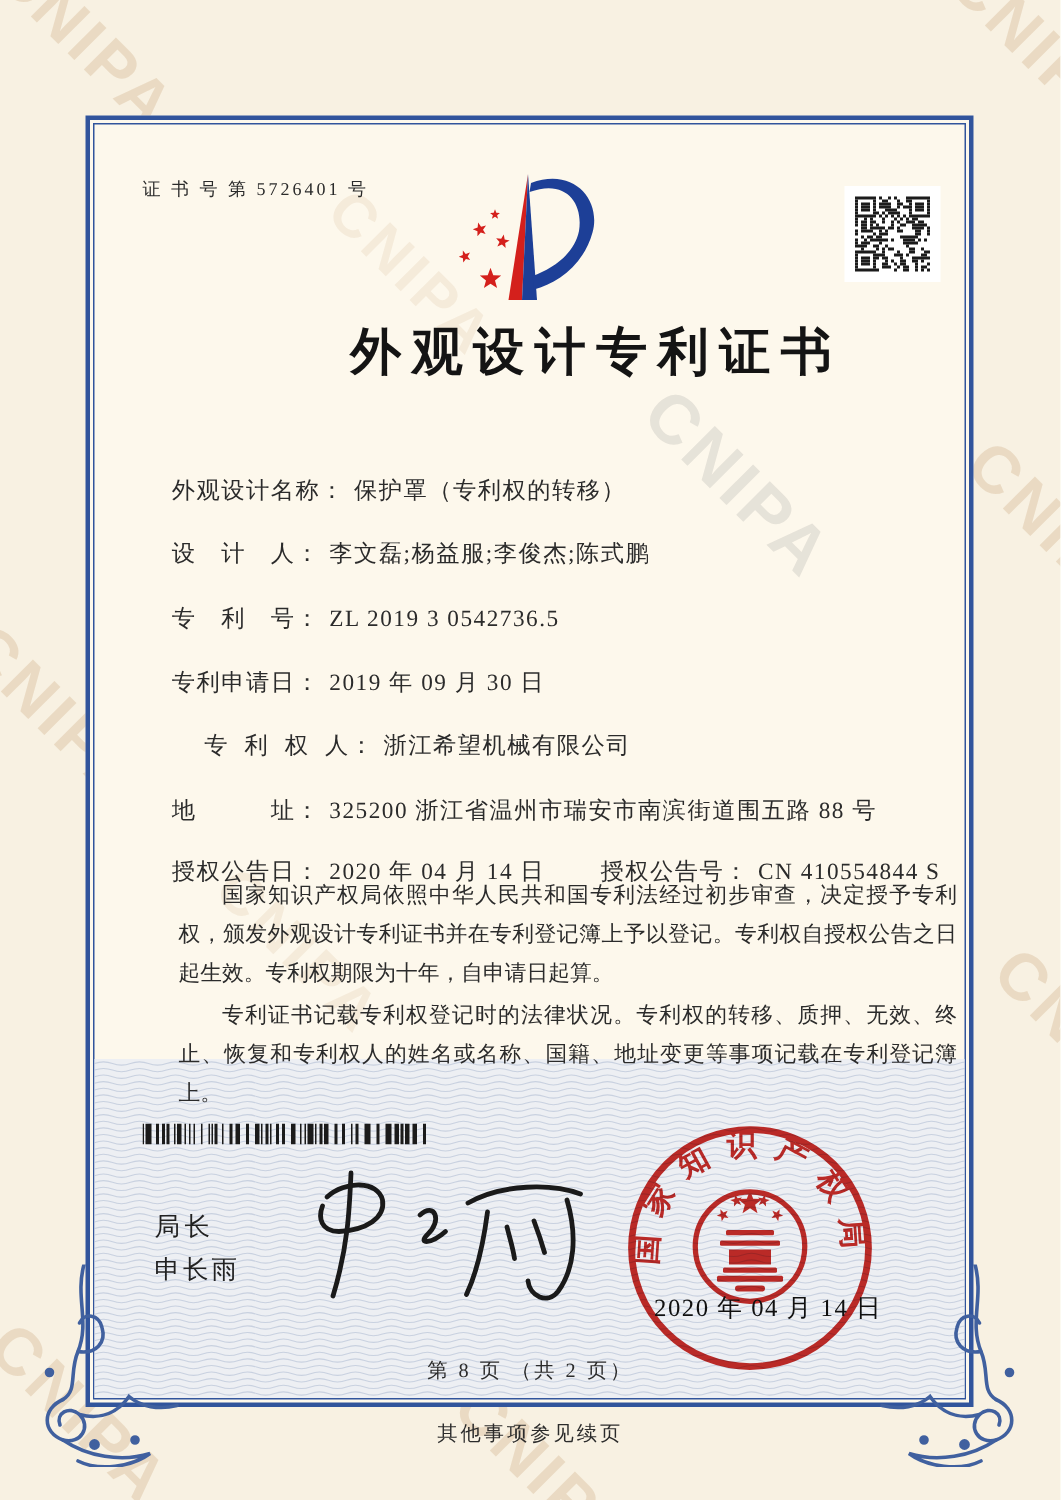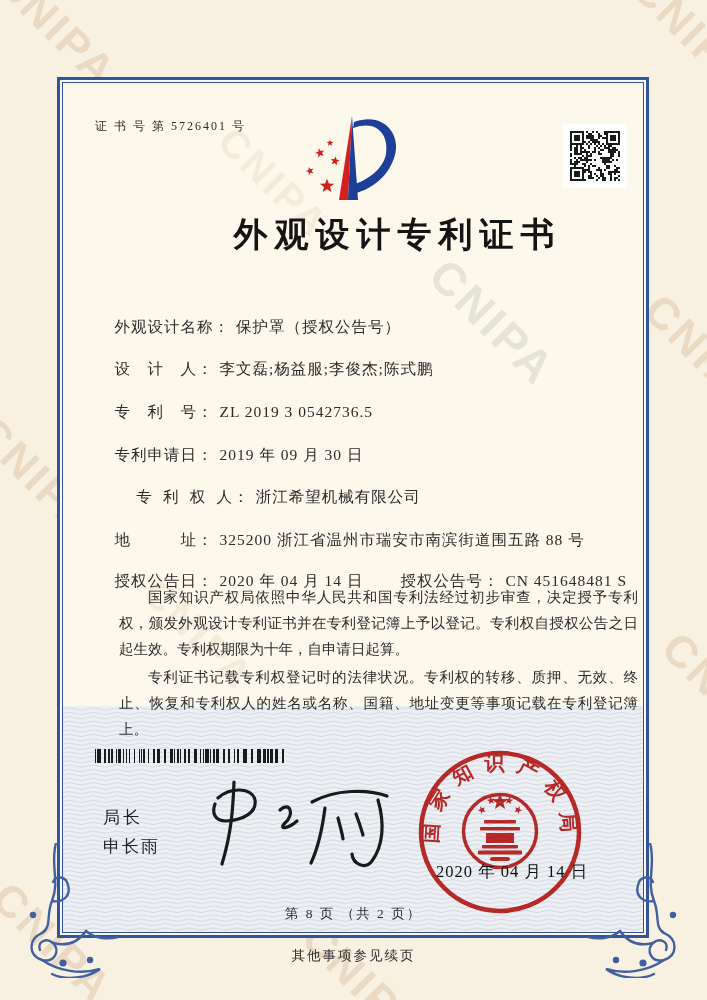--- a/index.html
+++ b/index.html
@@ -409,39 +409,39 @@
         <rect x="19" y="26" width="1" height="1" fill="#1b1b1b"></rect>
         <rect x="22" y="26" width="1" height="1" fill="#1b1b1b"></rect>
         <rect x="24" y="26" width="1" height="1" fill="#1b1b1b"></rect>
         <rect x="26" y="26" width="1" height="1" fill="#1b1b1b"></rect>
       </svg>
   </div>
 
   <div class="title">外观设计专利证书</div>
 
   <div class="field" style="top:299px;">
-    <span>外观设计名称：</span><span class="val">保护罩（授权公告号）</span>
+    <span>外观设计名称：</span><span class="val">保护罩（专利权的转移）</span>
   </div>
   <div class="field" style="top:341px;text-align:center;">
     <span>设　计　人：</span><span class="val">李文磊;杨益服;李俊杰;陈式鹏</span>
   </div>
   <div class="field" style="top:384px;font-family:Liberation Serif, serif;">
     <span>专　利　号：</span><span class="val">ZL 2019 3 0542736.5</span>
   </div>
   <div class="field" style="top:427px;">
     <span>专利申请日：</span><span class="val">2019 年 09 月 30 日</span>
   </div>
   <div class="field" style="top:469px;font-family:Liberation Mono, monospace;">
     <span>专 利 权 人：</span><span class="val">浙江希望机械有限公司</span>
   </div>
   <div class="field" style="top:512px;">
     <span>地　　　址：</span><span class="val">325200 浙江省温州市瑞安市南滨街道围五路 88 号</span>
   </div>
   <div class="field" style="top:553px;">
-    <span>授权公告日：</span><span class="val">2020 年 04 月 14 日</span><span class="pair2">授权公告号：</span><span class="val">CN 451648481 S</span>
+    <span>授权公告日：</span><span class="val">2020 年 04 月 14 日</span><span class="pair2">授权公告号：</span><span class="val">CN 410554844 S</span>
   </div>
 
   <div class="body-text">
     <p>国家知识产权局依照中华人民共和国专利法经过初步审查，决定授予专利权，颁发外观设计专利证书并在专利登记簿上予以登记。专利权自授权公告之日起生效。专利权期限为十年，自申请日起算。</p>
     <p>专利证书记载专利权登记时的法律状况。专利权的转移、质押、无效、终止、恢复和专利权人的姓名或名称、国籍、地址变更等事项记载在专利登记簿上。</p>
   </div>
 
   <svg class="barcode" id="barcode-svg" viewBox="0 0 190 14" preserveAspectRatio="none">
       <rect x="0" y="0" width="1" height="14" fill="#1b1b1b"></rect>
       <rect x="2" y="0" width="4" height="14" fill="#1b1b1b"></rect>

